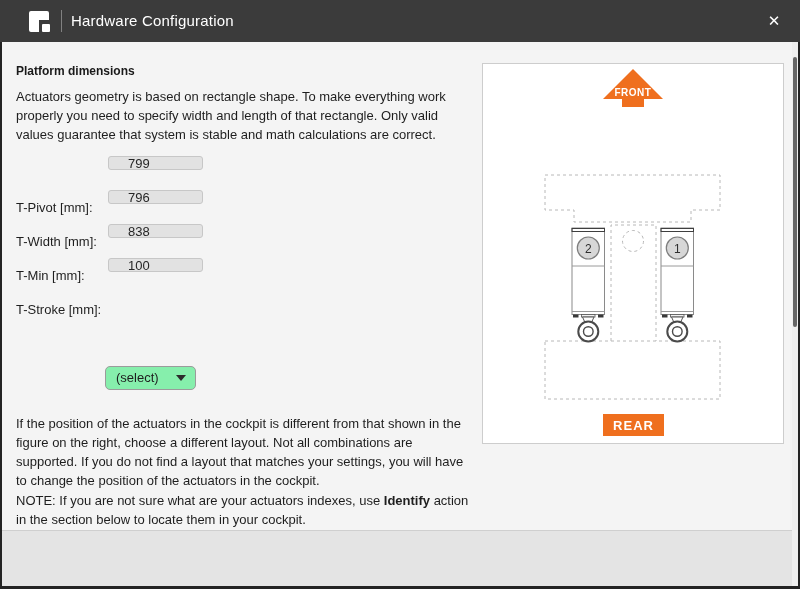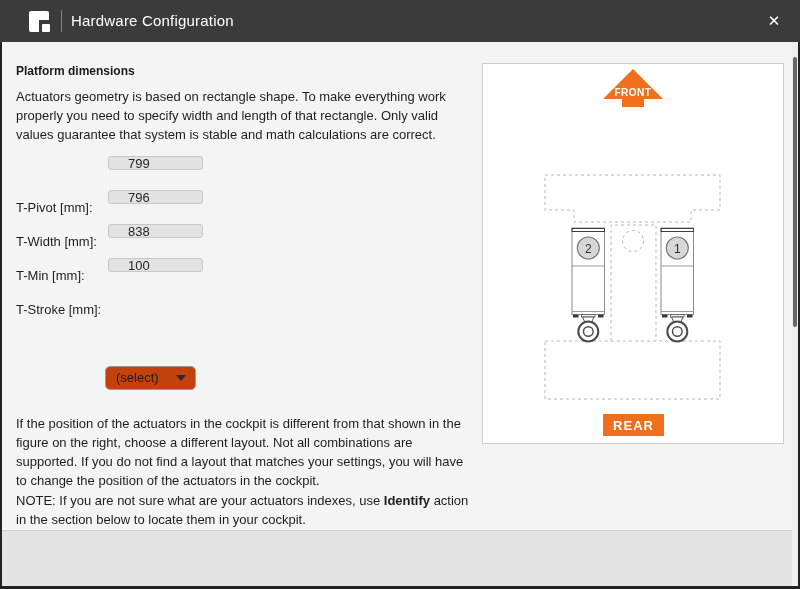--- a/index.html
+++ b/index.html
@@ -24,21 +24,21 @@
   .p-note b{ font-weight:700; }
 
   
   .frow{ position:absolute; left:16px; height:22px; }
   .flabel{ position:absolute; left:0; top:0; height:22px; line-height:22px; font-size:13px; color:#1E1E1E; white-space:nowrap;margin-top:41px; }
   .finput{ position:absolute; left:92px; top:0; width:95px; height:14px; background:#E2E2E2; border:1px solid #C7C7C7; border-radius:3px; font-family:"Liberation Sans",sans-serif; font-size:13px; color:#262626; padding-left:19px; outline:none; }
   .frow1{ top:156px; } .frow2{ top:190px; } .frow3{ top:224px; } .frow4{ top:258px; }
 
   
   .cfg-label{ position:absolute; left:16px; top:366px; height:24px; line-height:24px; font-size:13px; color:#1E1E1E; }
-  .select{ position:absolute; left:105px; top:366px; width:91px; height:24px; background:#c2410c; border:1px solid #9B9B9B; border-radius:5px; cursor:pointer; }
+  .select{ position:absolute; left:105px; top:366px; width:91px; height:24px; background:#86efac; border:1px solid #9B9B9B; border-radius:5px; cursor:pointer; }
   .select .sel-val{ position:absolute; left:10px; top:0; height:22px; line-height:22px; font-size:13px; color:#1E1E1E; }
   .caret{ position:absolute; right:9px; top:8px; width:0; height:0; border-left:5px solid transparent; border-right:5px solid transparent; border-top:6px solid #2B2B2B; }
 
   
   .panel{ position:absolute; left:482px; top:63px; width:302px; height:381px; background:#fff; border:1px solid #CDCDCD; }
   .panel svg{ display:block; }
   .dashed{ fill:none; stroke:#B8B8B8; stroke-width:1; stroke-dasharray:3 3; }
   .acc-fill{ fill:var(--accent,#EF6F1E); }
   .svg-label{ fill:#fff; font-family:"Liberation Sans",sans-serif; font-weight:700; }
   .act-body{ fill:#fff; stroke:#8A8A8A; stroke-width:1; }

